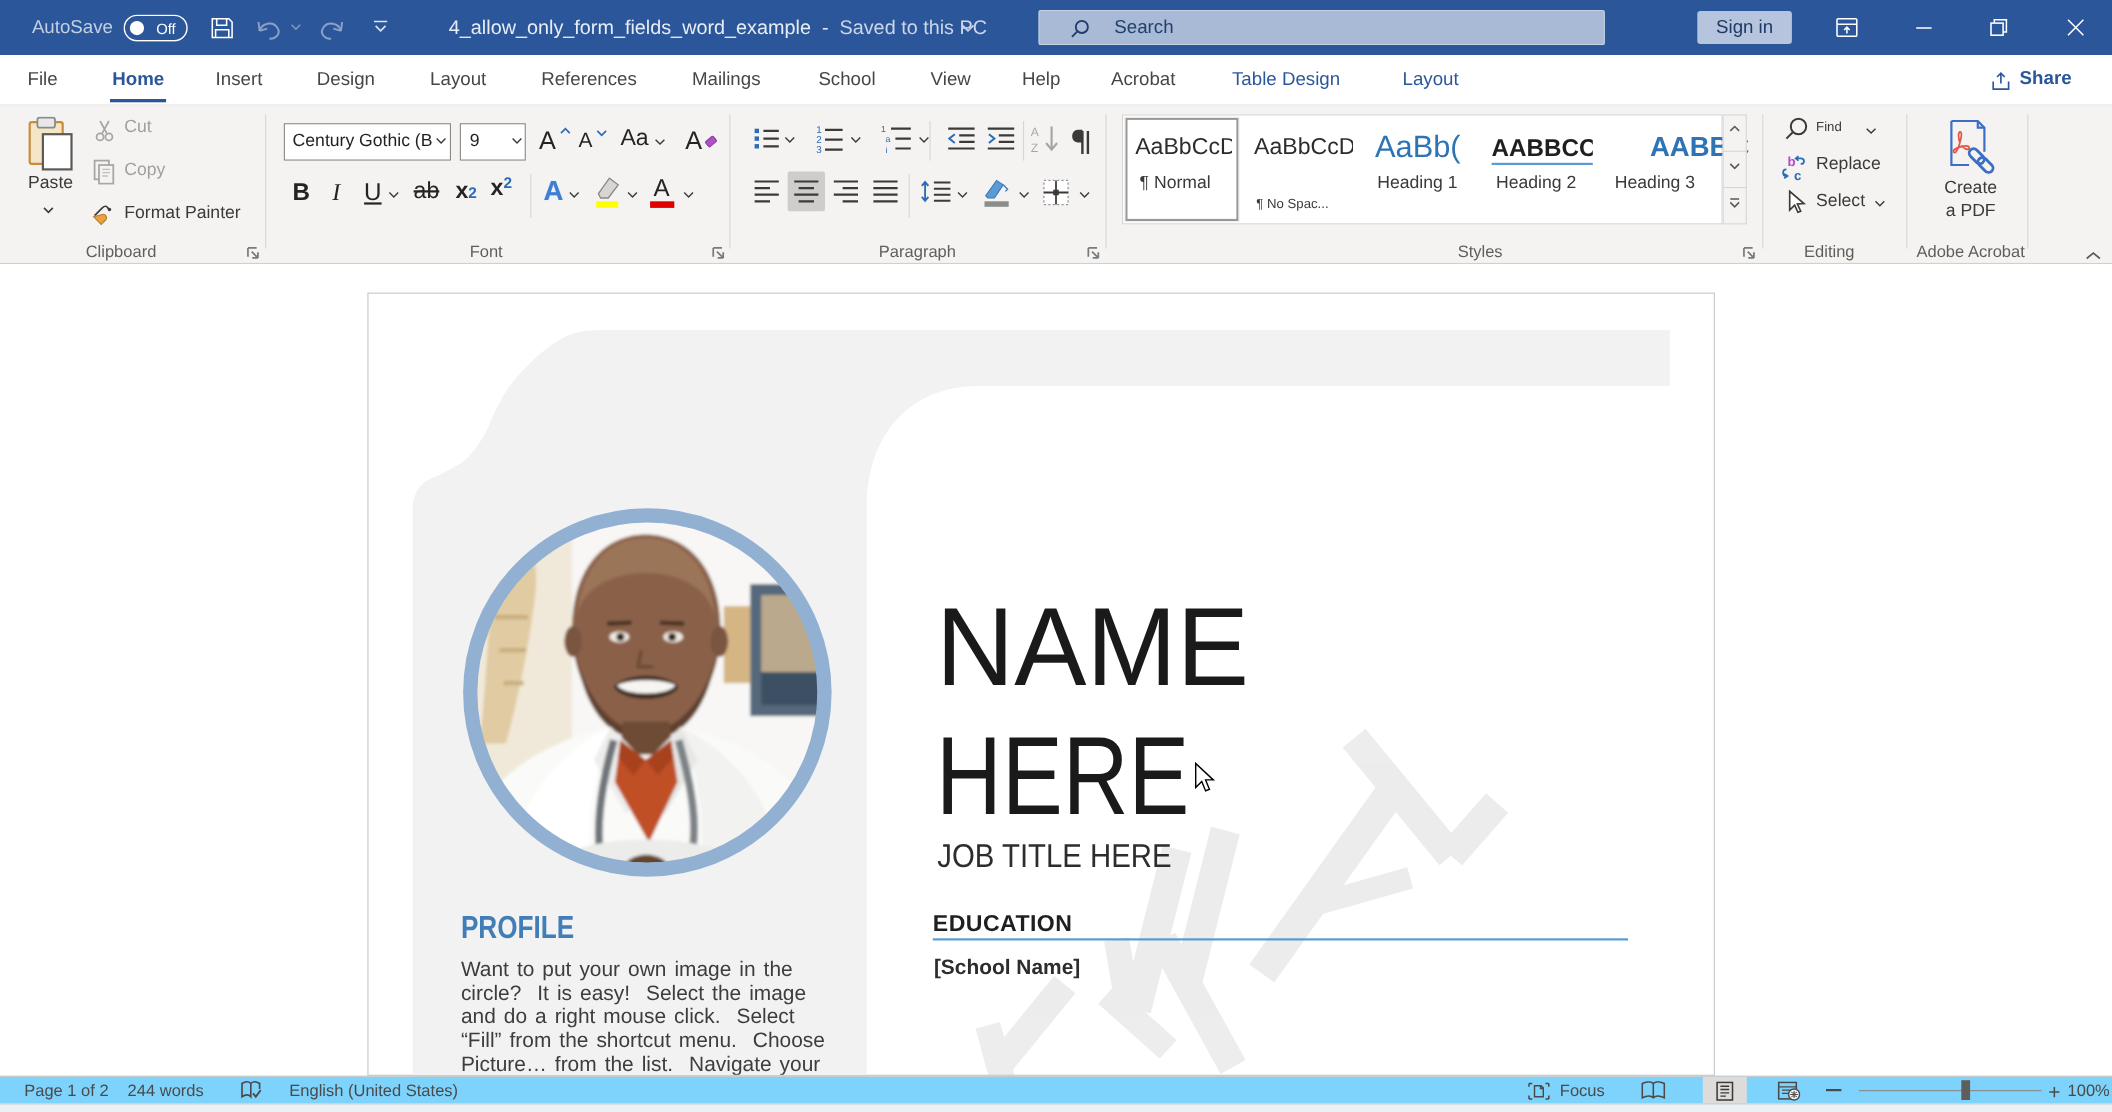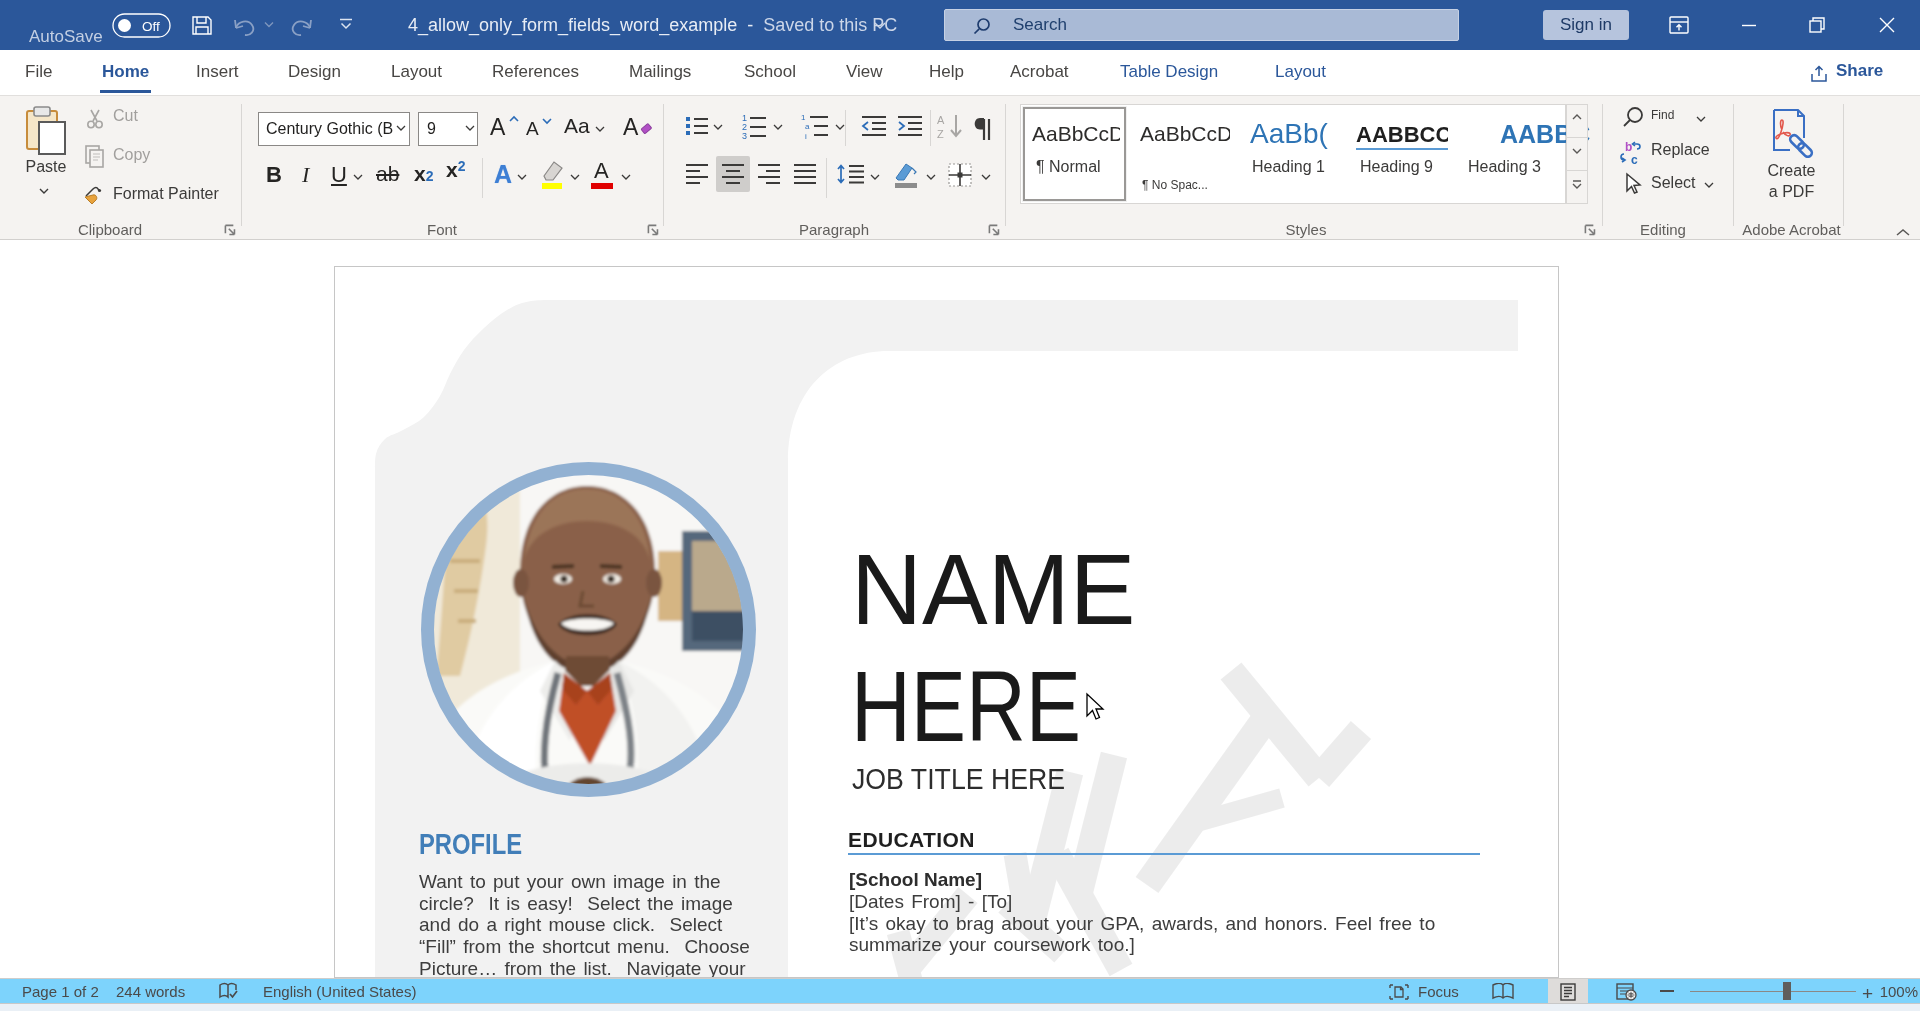--- a/index.html
+++ b/index.html
@@ -17,21 +17,21 @@
   #page { position:absolute; left:334px; top:25px; width:1225px; height:712px; background:#ffffff; border:1px solid #c6c6c6; overflow:hidden; }
   #statusbar { position:absolute; left:0; top:978px; width:1920px; height:25px; background:#7dd3fc; border-top:1px solid #cfcdcb; font-size:15px; color:#444; }
   #bottomstrip { position:absolute; left:0; top:1003px; width:1920px; height:8px; background:#eaf0f6; border-top:1px solid #c8c8c8; }
   .wicon { stroke:#fff; fill:none; stroke-width:1.4; }
 </style>
 </head>
 <body>
 
 <div id="titlebar">
 
-  <div class="abs" style="left:29px;top:12px;height:50px;line-height:50px;font-size:17px;color:#c3cfe3;">AutoSave</div>
+  <div class="abs" style="left:29px;top:0;height:50px;line-height:50px;font-size:17px;color:#c3cfe3;">AutoSave</div>
   <svg class="abs" style="left:112px;top:13px;" width="59" height="25" viewBox="0 0 59 25">
     <rect x="1" y="1" width="57" height="23" rx="11.5" fill="none" stroke="#ffffff" stroke-width="1.3"></rect>
     <circle cx="12.5" cy="12.5" r="6.5" fill="#ffffff"></circle>
     <text x="30" y="17.5" font-size="13.5" fill="#ffffff" font-family="Liberation Sans">Off</text>
   </svg>
 
   <svg class="abs" style="left:190px;top:13px;" width="24" height="24" viewBox="0 0 24 24">
     <path class="wicon" d="M3 4 L3 21 L21 21 L21 7 L18 4 Z"></path>
     <path class="wicon" d="M7 4 L7 10 L16 10 L16 4 M6 21 L6 14 L18 14 L18 21"></path>
   </svg>
@@ -329,38 +329,38 @@
     <div class="abs" style="left:26px;top:26px;font-size:21px;color:#2d2c2b;white-space:nowrap;overflow:hidden;width:88px;">AaBbCcDд</div>
     <div class="abs" style="left:30px;top:62px;font-size:16px;color:#3b3a39;">¶ Normal</div>
 
     <div class="abs" style="left:134px;top:26px;font-size:21px;color:#2d2c2b;white-space:nowrap;overflow:hidden;width:90px;">AaBbCcDд</div>
     <div class="abs" style="left:136px;top:62px;font-size:12px;color:#3b3a39;margin-top:20px;">¶ No Spac...</div>
 
     <div class="abs" style="left:244px;top:22px;font-size:28px;color:#2e74b5;white-space:nowrap;overflow:hidden;width:92px;">AaBb(</div>
     <div class="abs" style="left:246px;top:62px;font-size:16px;color:#3b3a39;">Heading 1</div>
 
     <div class="abs" style="left:350px;top:26px;font-size:22px;font-weight:bold;color:#1f1f1f;border-bottom:2px solid #5b9bd5;white-space:nowrap;overflow:hidden;width:92px;">AABBCC</div>
-    <div class="abs" style="left:354px;top:62px;font-size:16px;color:#3b3a39;">Heading 9</div>
+    <div class="abs" style="left:354px;top:62px;font-size:16px;color:#3b3a39;">Heading 2</div>
 
     <div class="abs" style="left:460px;top:24px;font-size:25px;font-weight:bold;color:#2e74b5;white-space:nowrap;overflow:hidden;width:94px;margin-left:34px;">AABBC</div>
     <div class="abs" style="left:462px;top:62px;font-size:16px;color:#3b3a39;">Heading 3</div>
 
     <div class="abs" style="left:560px;top:8px;width:22px;height:100px;background:#f5f3f1;border:1px solid #d8d6d4;"></div>
     <svg class="abs" style="left:564px;top:16px;" width="14" height="10" viewBox="0 0 14 10">
         <path d="M3 7 l4 -4 l4 4" stroke="#5a5856" stroke-width="1.4" fill="none"></path>
       </svg>
     <div class="abs" style="left:560px;top:41px;width:22px;height:1px;background:#d8d6d4;"></div>
     <svg class="abs" style="left:564px;top:50px;" width="14" height="10" viewBox="0 0 14 10">
         <path d="M3 3 l4 4 l4 -4" stroke="#5a5856" stroke-width="1.4" fill="none"></path>
       </svg>
     <div class="abs" style="left:560px;top:74px;width:22px;height:1px;background:#d8d6d4;"></div>
     <svg class="abs" style="left:564px;top:82px;" width="14" height="14" viewBox="0 0 14 14">
         <path d="M3 3 L11 3 M3 6 l4 4 l4 -4" stroke="#5a5856" stroke-width="1.4" fill="none"></path>
       </svg>
-    <div class="glabel" style="left:240px;width:120px;">Styles</div>
+    <div class="glabel" style="left:240px;width:120px;text-align:right;">Styles</div>
     <svg class="launcher" style="left:576px;top:126px;" width="15" height="15" viewBox="0 0 15 15">
       <path d="M3 3 L10 3 M3 3 L3 10" stroke="#7a7a7a" stroke-width="1.4" fill="none"></path>
       <path d="M6 6 L11 11 M11 11 L11 6.5 M11 11 L6.5 11" stroke="#7a7a7a" stroke-width="1.4" fill="none"></path>
     </svg>
   </div>
   <div class="gsep" style="left:1602px;"></div>
 
   <div class="abs" style="left:1603px;top:0;width:130px;height:144px;" id="editgroup">
 
     <svg class="abs" style="left:18px;top:10px;" width="24" height="24" viewBox="0 0 24 24">
@@ -493,21 +493,20 @@
       </g>
       <circle cx="168.5" cy="168.5" r="161" fill="none" stroke="#92b1d2" stroke-width="13"></circle>
     </svg>
 
     <div class="abs" style="left:516px;top:265px;font-size:101px;color:#1a1a1a;transform:scaleX(0.975);transform-origin:left top;">NAME</div>
     <div class="abs" style="left:516px;top:382px;font-size:101px;color:#1a1a1a;transform:scaleX(0.82);transform-origin:left top;">HERE</div>
     <div class="abs" style="left:517px;top:495px;font-size:30px;color:#2d2d2d;transform:scaleX(0.89);transform-origin:left top;">JOB TITLE HERE</div>
     <div class="abs" style="left:513px;top:561px;font-size:21px;font-weight:bold;color:#1f1f1f;letter-spacing:0.4px;">EDUCATION</div>
     <div class="abs" style="left:513px;top:586px;width:632px;height:2px;background:#5b9bd5;"></div>
     <div class="abs" style="left:514px;top:602px;font-size:19px;font-weight:bold;color:#2d2d2d;">[School Name]</div>
-    <div class="abs" style="left:514px;top:602px;font-size:19px;color:#3d3d3d;line-height:21.7px;padding-top:22px;word-spacing:2px;">[Dates From] - [To]<br>[It’s okay to brag about your GPA, awards, and honors. Feel free to<br>summarize your coursework too.]</div>
 
     <div class="abs" style="left:84px;top:561px;font-size:29px;font-weight:bold;color:#417eb8;transform:scaleX(0.82);transform-origin:left top;">PROFILE</div>
     <div class="abs" style="left:84px;top:604px;font-size:19px;color:#3d3d3d;line-height:21.7px;word-spacing:2px;">Want to put your own image in the<br>circle?&nbsp; It is easy!&nbsp; Select the image<br>and do a right mouse click.&nbsp; Select<br>“Fill” from the shortcut menu.&nbsp; Choose<br>Picture… from the list.&nbsp; Navigate your</div>
 
     <svg class="abs" style="left:750px;top:425px;" width="22" height="34" viewBox="0 0 22 34">
       <path d="M2 2 L2 24 L7.5 18.5 L11 27 L14.5 25.5 L11 17 L18 17 Z" fill="#ffffff" stroke="#000000" stroke-width="1.3"></path>
     </svg>
   </div>
 </div>
 <div id="statusbar">

